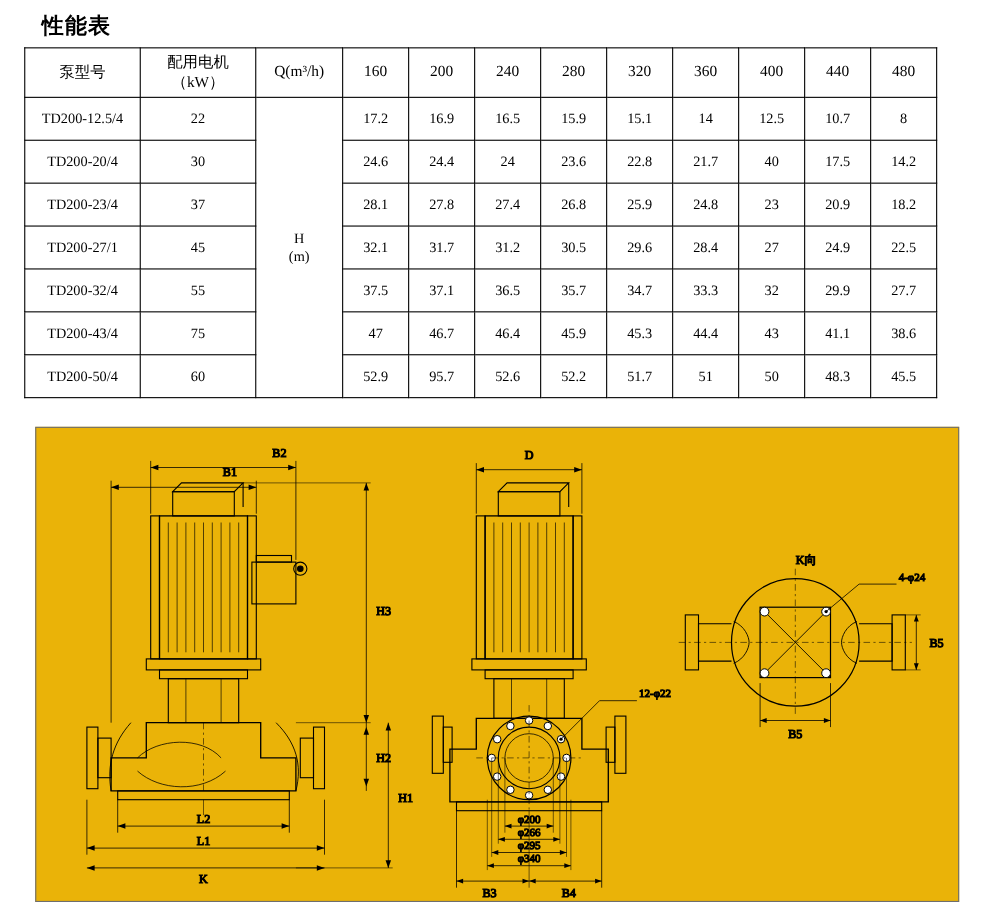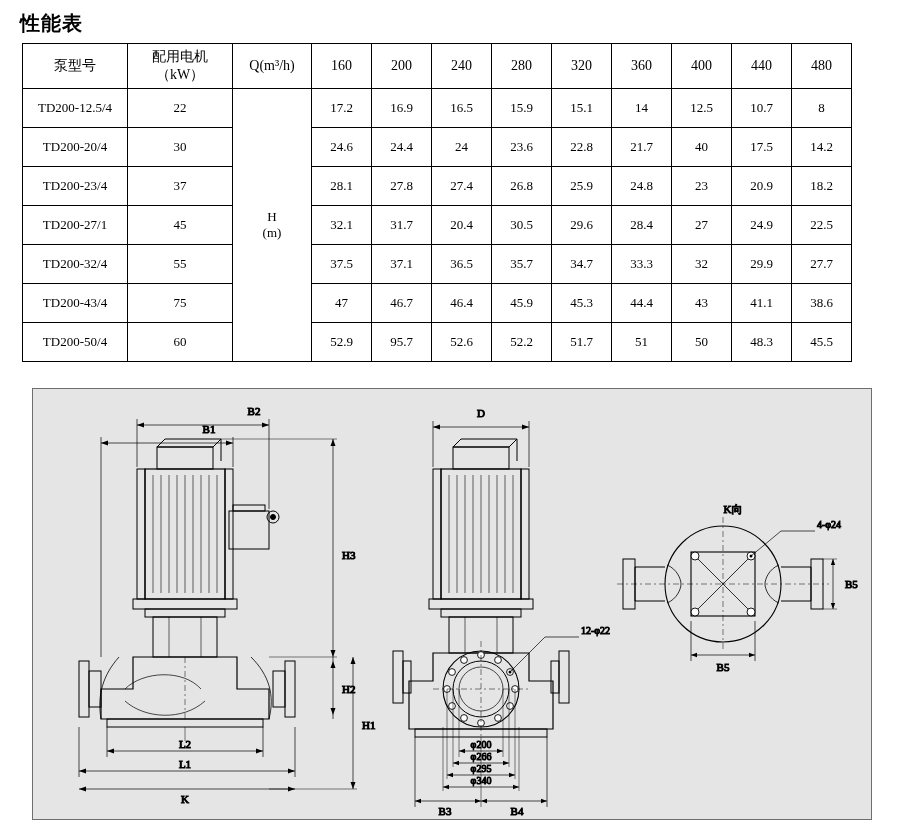--- a/index.html
+++ b/index.html
@@ -13,21 +13,21 @@
     font-family: "Liberation Serif", serif;
     color: #000000;
     position: relative;
     overflow: hidden;
   }
   .page-title {
     font-family: "Liberation Sans", sans-serif;
     font-weight: bold;
     font-size: 20px;
     letter-spacing: 1px;
-    margin: 10px 0 6px 20px;
+    margin: 10px 0 6px 38px;
     color: #000;
   }
 
   
   .table-wrap {
     margin: 0 22px;
   }
   table.perf {
     border-collapse: collapse;
     width: 692px;
@@ -64,21 +64,21 @@
 
   
   .drawing {
     position: absolute;
     left: 32px;
     top: 388px;
     width: 840px;
     height: 432px;
     border: 1px solid #6e6e6e;
     box-sizing: border-box;
-    background: #e5e5e5;
+    background: #eab308;
   }
   .drawing svg { display: block; }
   text {
     font-family: "Liberation Serif", serif;
     font-size: 11px;
     fill: #000;
   }
   .lbl-small { font-size: 10px; }
 </style>
 </head>
@@ -150,21 +150,21 @@
         <td>24.8</td>
         <td>23</td>
         <td>20.9</td>
         <td>18.2</td>
       </tr>
       <tr>
         <td class="model-cell">TD200-27/1</td>
         <td>45</td>
         <td>32.1</td>
         <td>31.7</td>
-        <td>20.4</td>
+        <td>31.2</td>
         <td>30.5</td>
         <td>29.6</td>
         <td>28.4</td>
         <td>27</td>
         <td>24.9</td>
         <td>22.5</td>
       </tr>
       <tr>
         <td class="model-cell">TD200-32/4</td>
         <td>55</td>

